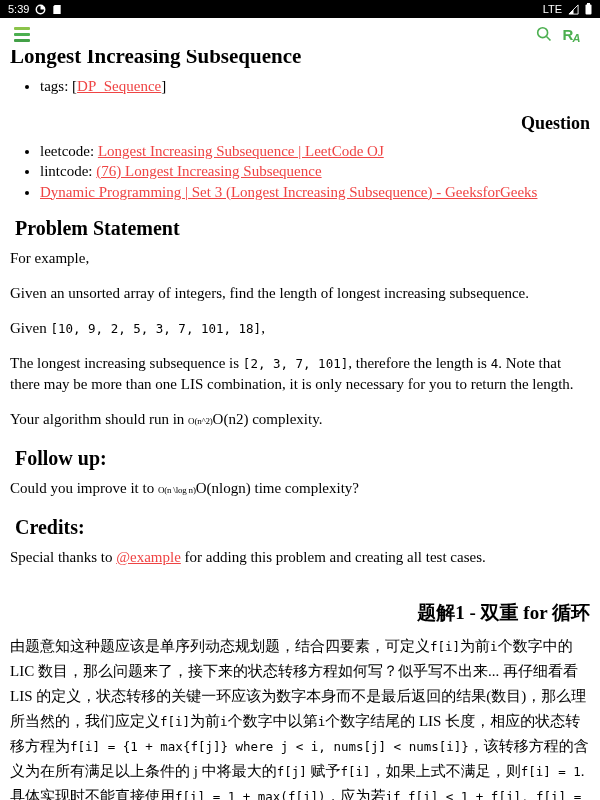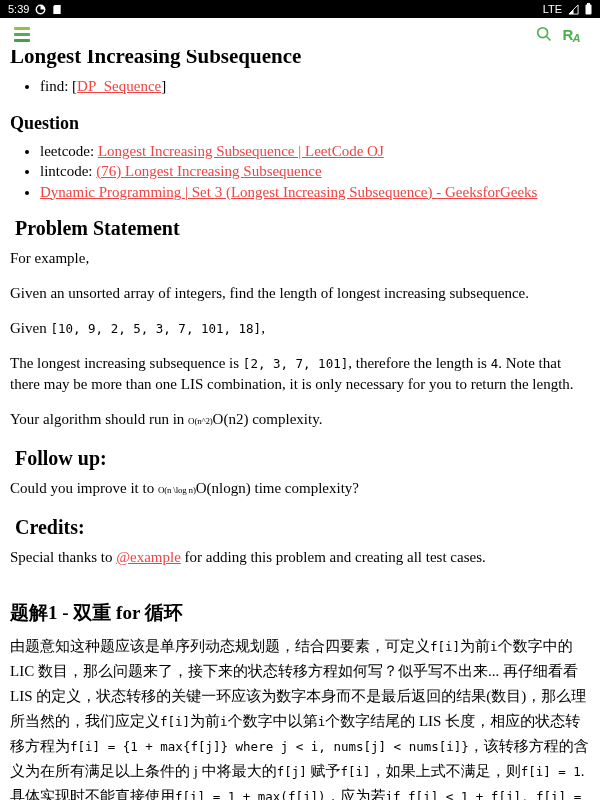--- a/index.html
+++ b/index.html
@@ -28,21 +28,21 @@
   .toolbar-spacer{ flex:1; }
   .tb-ico{ display:inline-flex; align-items:center; justify-content:center;
            width:28px; height:28px; cursor:pointer; }
   .font-ico{ color:#4caf50; font-family:"Liberation Sans", sans-serif;
              font-weight:bold; font-size:15px; line-height:1; }
   .font-ico .sub{ font-size:11px; font-style:italic; position:relative; top:4px; left:-1px; }
 
   
   .content{ height:750px; overflow:hidden; padding:0 10px; }
   .content h1{ font-size:21px; font-weight:bold; margin:-6px 0 8px; }
-  .content h2{ font-size:18px; font-weight:bold; margin:16px 0 8px; }
+  .content h2{ font-size:18px; font-weight:bold; margin:16px 0 8px;text-align:right; }
   .content h3{ font-size:20px; font-weight:bold; margin:15px 5px 8px; }
   .content p{ font-size:15px; line-height:21px; margin:7px 0 14px; }
   .content ul{ margin:8px 0 12px; padding-left:30px; }
   .content li{ font-size:15px; line-height:19.5px; margin:1px 0; }
   .content a{ color:#ef4444; text-decoration:underline; cursor:pointer; }
   .run-code{ font-family:"DejaVu Sans Mono", monospace; font-size:12.5px; color:#000000; }
   .run-small{ font-size:9px; letter-spacing:-0.2px; }
   .content h2.zh{ font-size:19px; margin-top:32px; }
   .content p.zh{ font-size:15px; line-height:25px; margin:8px 0; }
 </style>
@@ -93,21 +93,21 @@
         <circle cx="8.5" cy="8.5" r="5.5" fill="none" stroke="#4caf50" stroke-width="1.8"></circle>
         <line x1="12.8" y1="12.8" x2="17.2" y2="17.2" stroke="#4caf50" stroke-width="1.8"></line>
       </svg>
   </span>
   <span class="tb-ico font-ico">R<span class="sub">A</span></span>
 </div>
 
 <div class="content">
     <h1><span class="run-text">Longest Increasing Subsequence</span></h1>
     <ul>
-      <li><span class="run-text">find: [</span><a href="#" class="run-link">DP_Sequence</a><span class="run-text">]</span></li>
+      <li><span class="run-text">tags: [</span><a href="#" class="run-link">DP_Sequence</a><span class="run-text">]</span></li>
     </ul>
     <h2><span class="run-text">Question</span></h2>
     <ul>
       <li><span class="run-text">leetcode: </span><a href="#" class="run-link">Longest Increasing Subsequence | LeetCode OJ</a></li>
       <li><span class="run-text">lintcode: </span><a href="#" class="run-link">(76) Longest Increasing Subsequence</a></li>
       <li><a href="#" class="run-link">Dynamic Programming | Set 3 (Longest Increasing Subsequence) - GeeksforGeeks</a></li>
     </ul>
     <h3><span class="run-text">Problem Statement</span></h3>
     <p><span class="run-text">For example,</span></p>
     <p><span class="run-text">Given an unsorted array of integers, find the length of longest increasing subsequence.</span></p>

